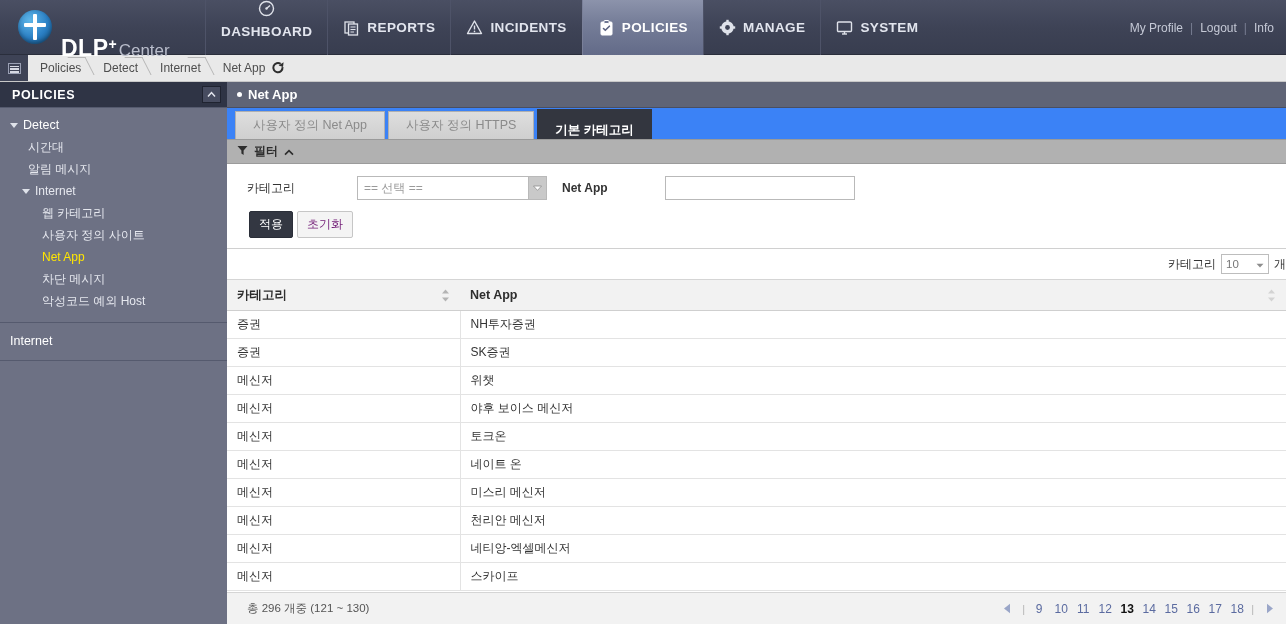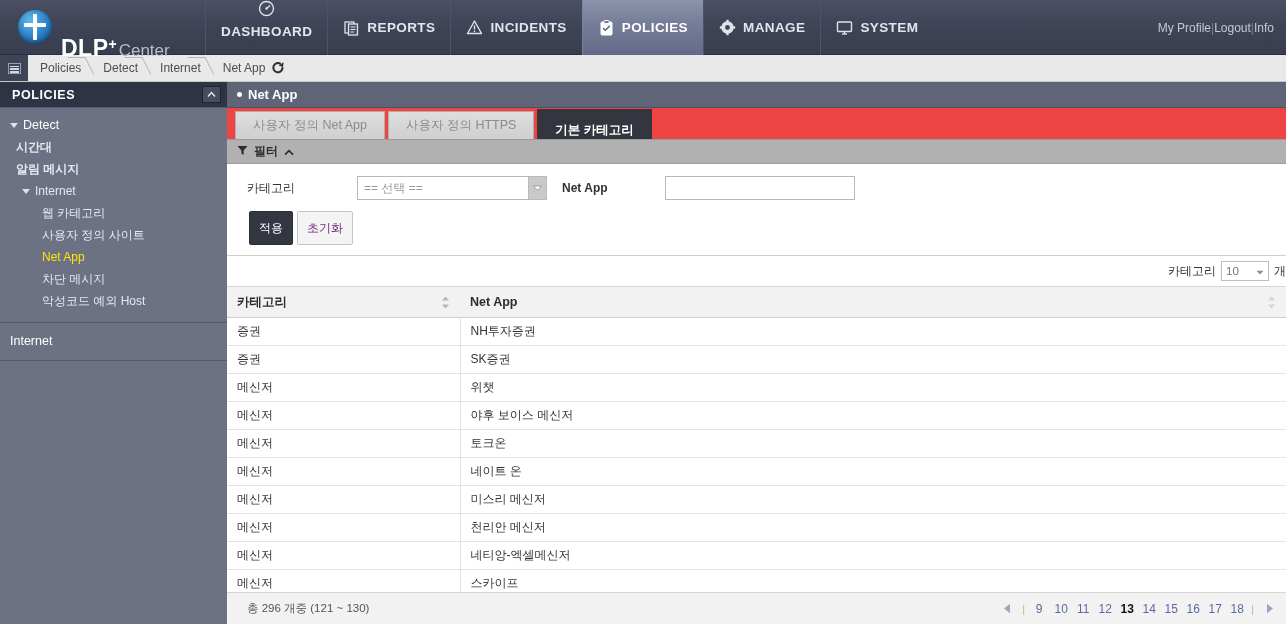--- a/index.html
+++ b/index.html
@@ -50,21 +50,21 @@
   .nav-item.active {
     background: linear-gradient(to bottom, #8c93ab 0%, #767e99 40%, #636b88 100%);
     color: #ffffff; border-left: 1px solid #7a melhor;
   }
   .nav-item.active { border-left-color: #7a8099; }
   .nav-ico { width: 17px; height: 17px; display: inline-block; flex: none; }
   .nav-ico svg { display: block; }
 
   .header-right {
     position: absolute; right: 12px; top: 0; height: 55px;
-    display: flex; align-items: center; gap: 0;
+    display: flex; align-items: center; gap: 7px;
     color: #c5c9d6; font-size: 12px;
   }
   .header-right a { color: #c5c9d6; text-decoration: none; cursor: pointer; }
   .hr-sep { color: #787e92; }
 
   
   .crumbbar {
     height: 27px; width: 1286px; display: flex; align-items: stretch;
     background: #e9e9e9; border-bottom: 1px solid #c8c8c8;
   }
@@ -104,40 +104,40 @@
     width: 19px; height: 17px; background: #474c60; border: 1px solid #1f2330;
     display: flex; align-items: center; justify-content: center; cursor: pointer;
   }
   .side-panel { border-bottom: 1px solid #555a6e; padding: 6px 0 10px 0; background: #6d7184; }
   .side-panel2 { border-bottom: 1px solid #555a6e; padding: 7px 0 8px 0; background: #6d7184; }
   .tree-row {
     display: flex; align-items: center; font-size: 12px; color: #e6e8ef;
     height: 22px; cursor: pointer; padding-left: 10px;
   }
   .tree-row.lvl0 { color: #ffffff; font-size: 12.5px; }
-  .tree-row.lvl1 { padding-left: 16px; font-weight: bold; }
+  .tree-row.lvl1 { padding-left: 28px; }
   .tree-row.lvl1b { padding-left: 22px; }
   .tree-row.lvl2 { padding-left: 42px; }
   .tree-row.current { color: #ffe600; }
   .tri {
     width: 0; height: 0; border-left: 4px solid transparent; border-right: 4px solid transparent;
     border-top: 5px solid #dfe2ea; margin-right: 5px; flex: none;
   }
 
   
   .main { flex: 1; background: #ffffff; display: flex; flex-direction: column; min-width: 0; }
   .page-title-bar {
     height: 26px; background: #5f6476; display: flex; align-items: center;
     padding-left: 10px; color: #ffffff; font-size: 13px; font-weight: bold;
     border-bottom: 1px solid #4a4f61;
   }
   .dot { width: 5px; height: 5px; border-radius: 50%; background: #ffffff; margin-right: 6px; }
 
   .tabstrip {
-    height: 32px; background: #ef4444; display: flex; align-items: flex-end;
+    height: 32px; background: #3b82f6; display: flex; align-items: flex-end;
     padding-left: 8px; border-bottom: 1px solid #9a9a9a;
   }
   .tab {
     height: 28px; padding: 0 17px; display: flex; align-items: center;
     font-size: 12.5px; color: #8b8b8b; cursor: pointer;
     background: linear-gradient(to bottom,#dedede 0%, #cfcfcf 100%);
     border: 1px solid #b0b0b0; border-bottom: none; margin-right: 3px;
   }
   .tab.active {
     background: #33363f; color: #ffffff; font-weight: bold;
@@ -163,21 +163,21 @@
     width: 18px; height: 22px; background: #c9c9c9; border-left: 1px solid #b9b9b9;
     display: flex; align-items: center; justify-content: center;
   }
   .text-input {
     width: 190px; height: 24px; border: 1px solid #b9b9b9; background: #fff;
     font-size: 12px; padding: 0 5px; outline: none; color: #333;
     font-family: "Liberation Sans", sans-serif;
   }
   .btn-row { display: flex; gap: 4px; padding: 11px 0 0 22px; align-items: center; }
   .btn {
-    height: 34px; padding: 0 9px; font-size: 12px; display: flex; align-items: center;
+    height: 27px; padding: 0 9px; font-size: 12px; display: flex; align-items: center;
     cursor: pointer; border-radius: 2px;
   }
   .btn.primary { background: #333742; color: #ffffff; border: 1px solid #2a2e38; }
   .btn.ghost { background: #f4f4f4; color: #701a75; border: 1px solid #c6c6c6; }
 
   .count-bar {
     height: 30px; display: flex; align-items: center; justify-content: flex-end;
     padding-right: 0; gap: 5px; font-size: 12px; color: #333; background: #fff;
     overflow: hidden;
   }

